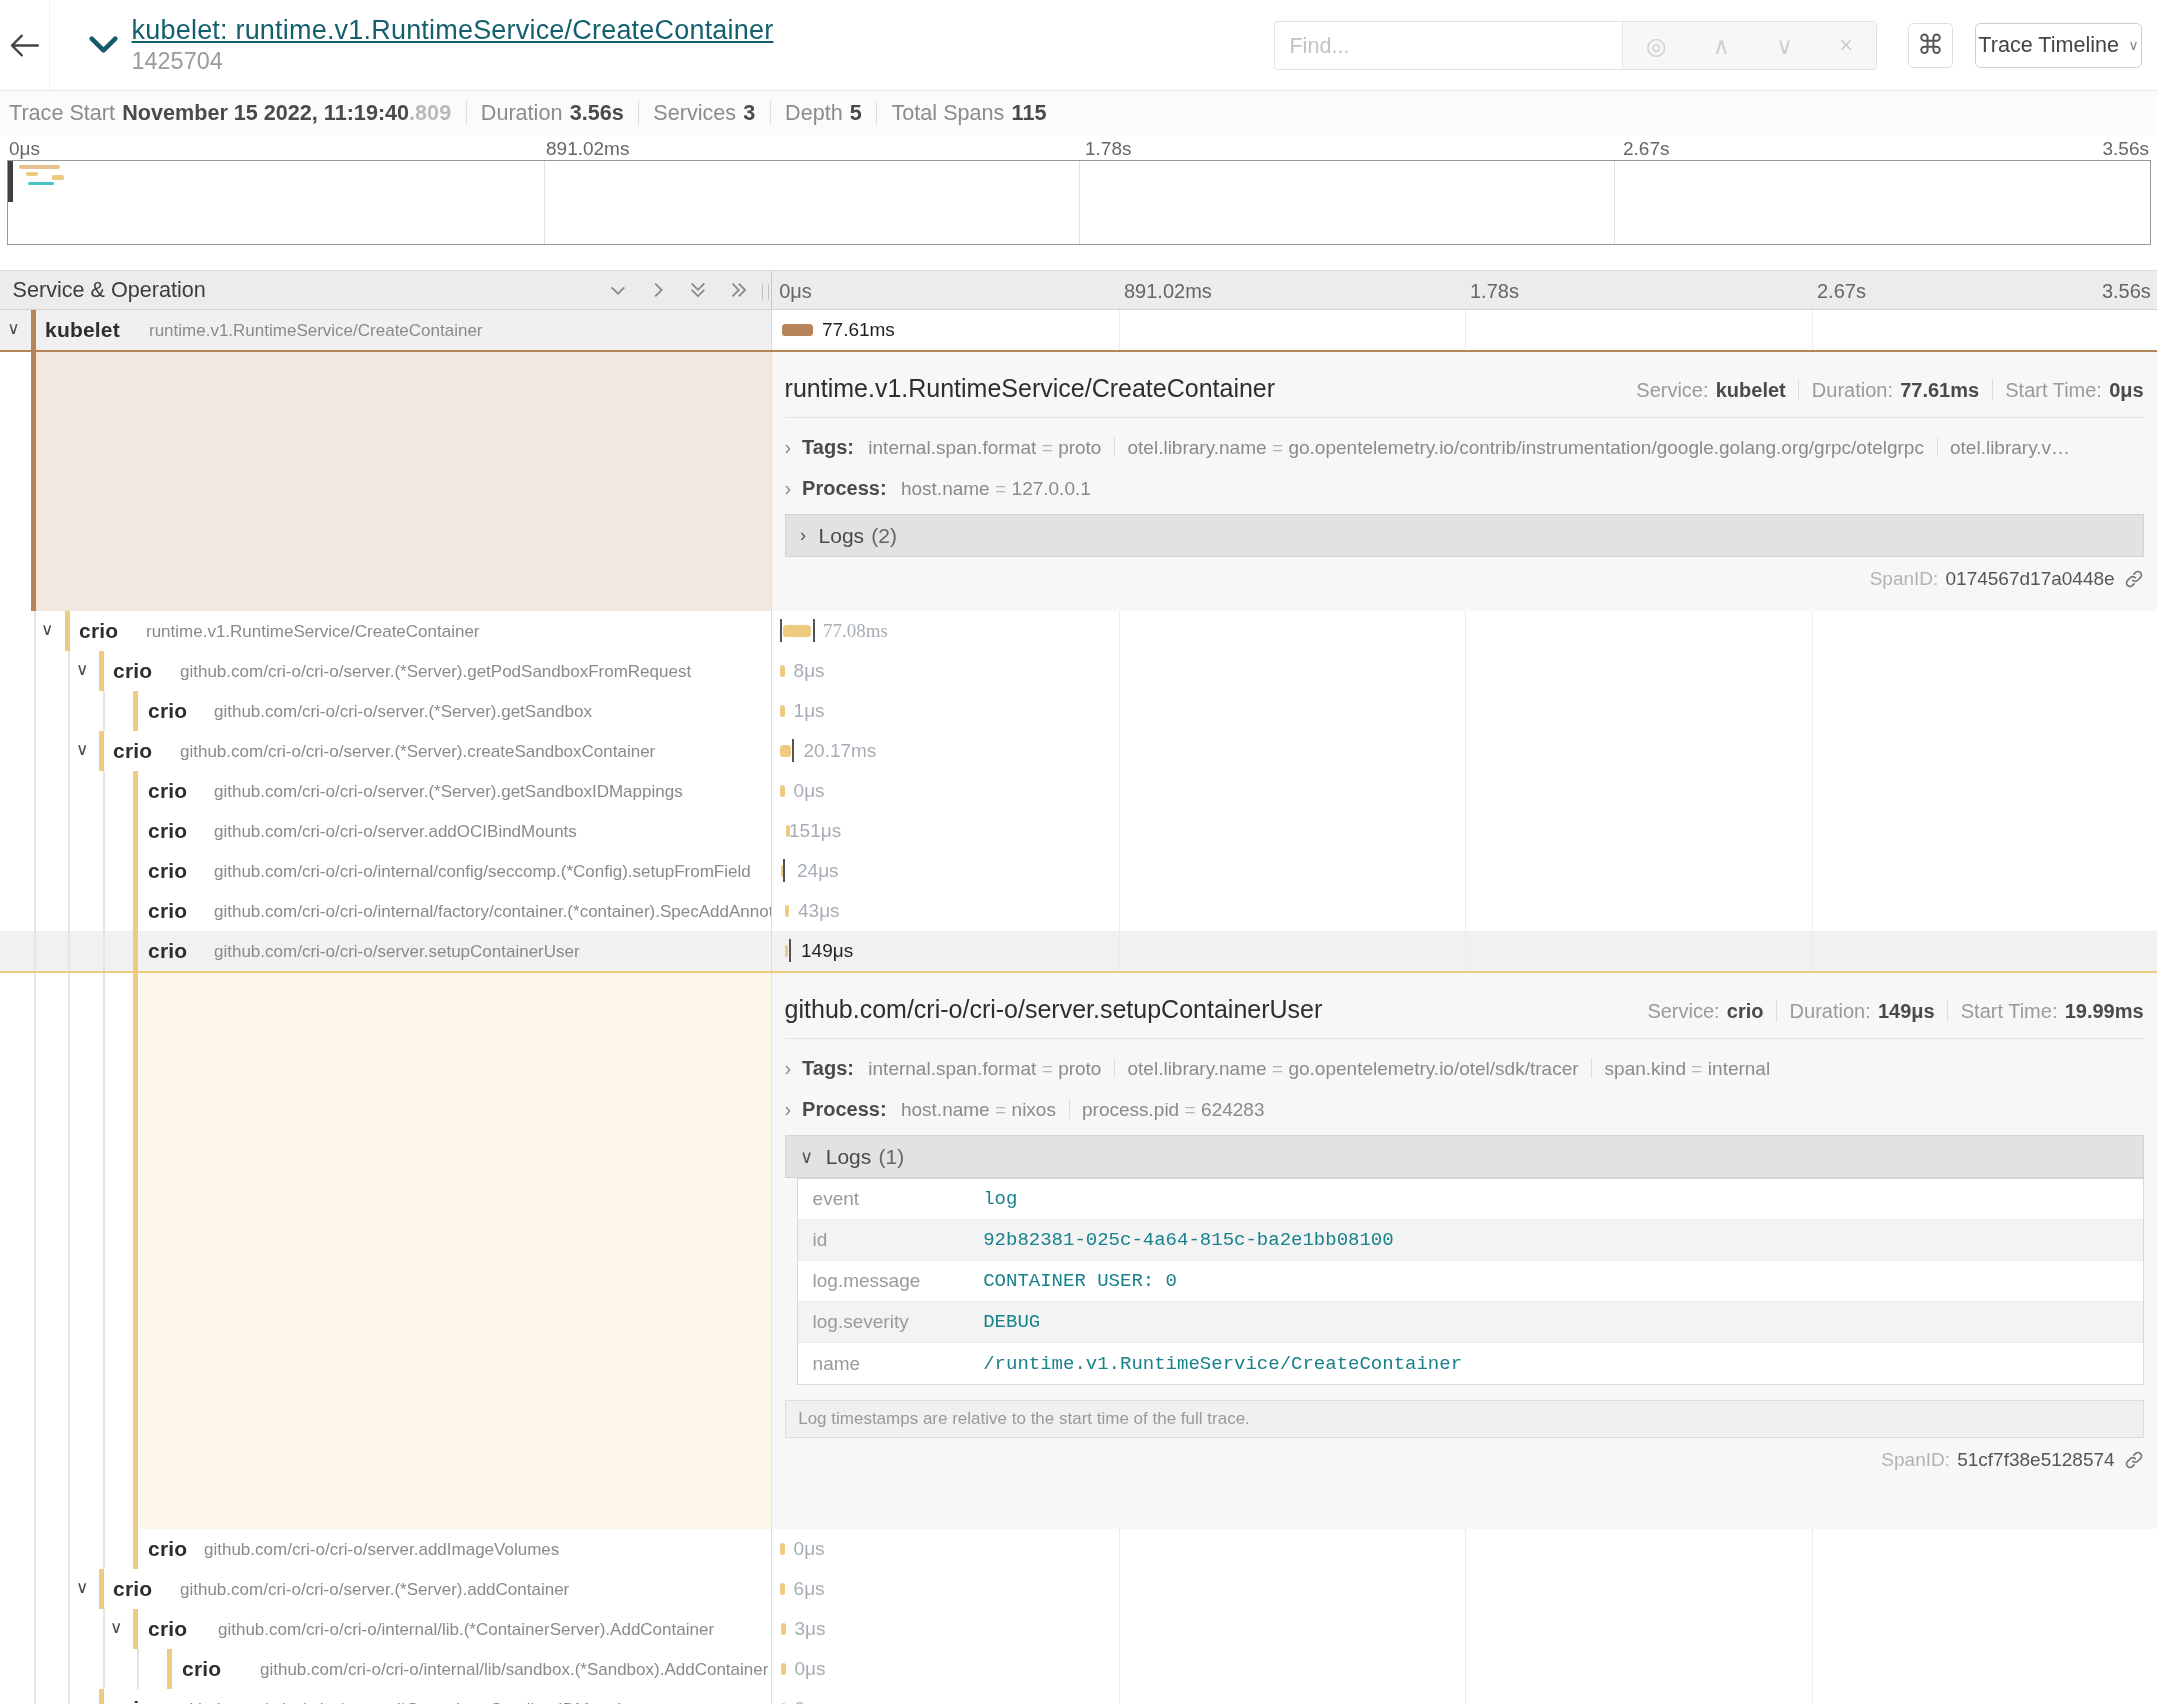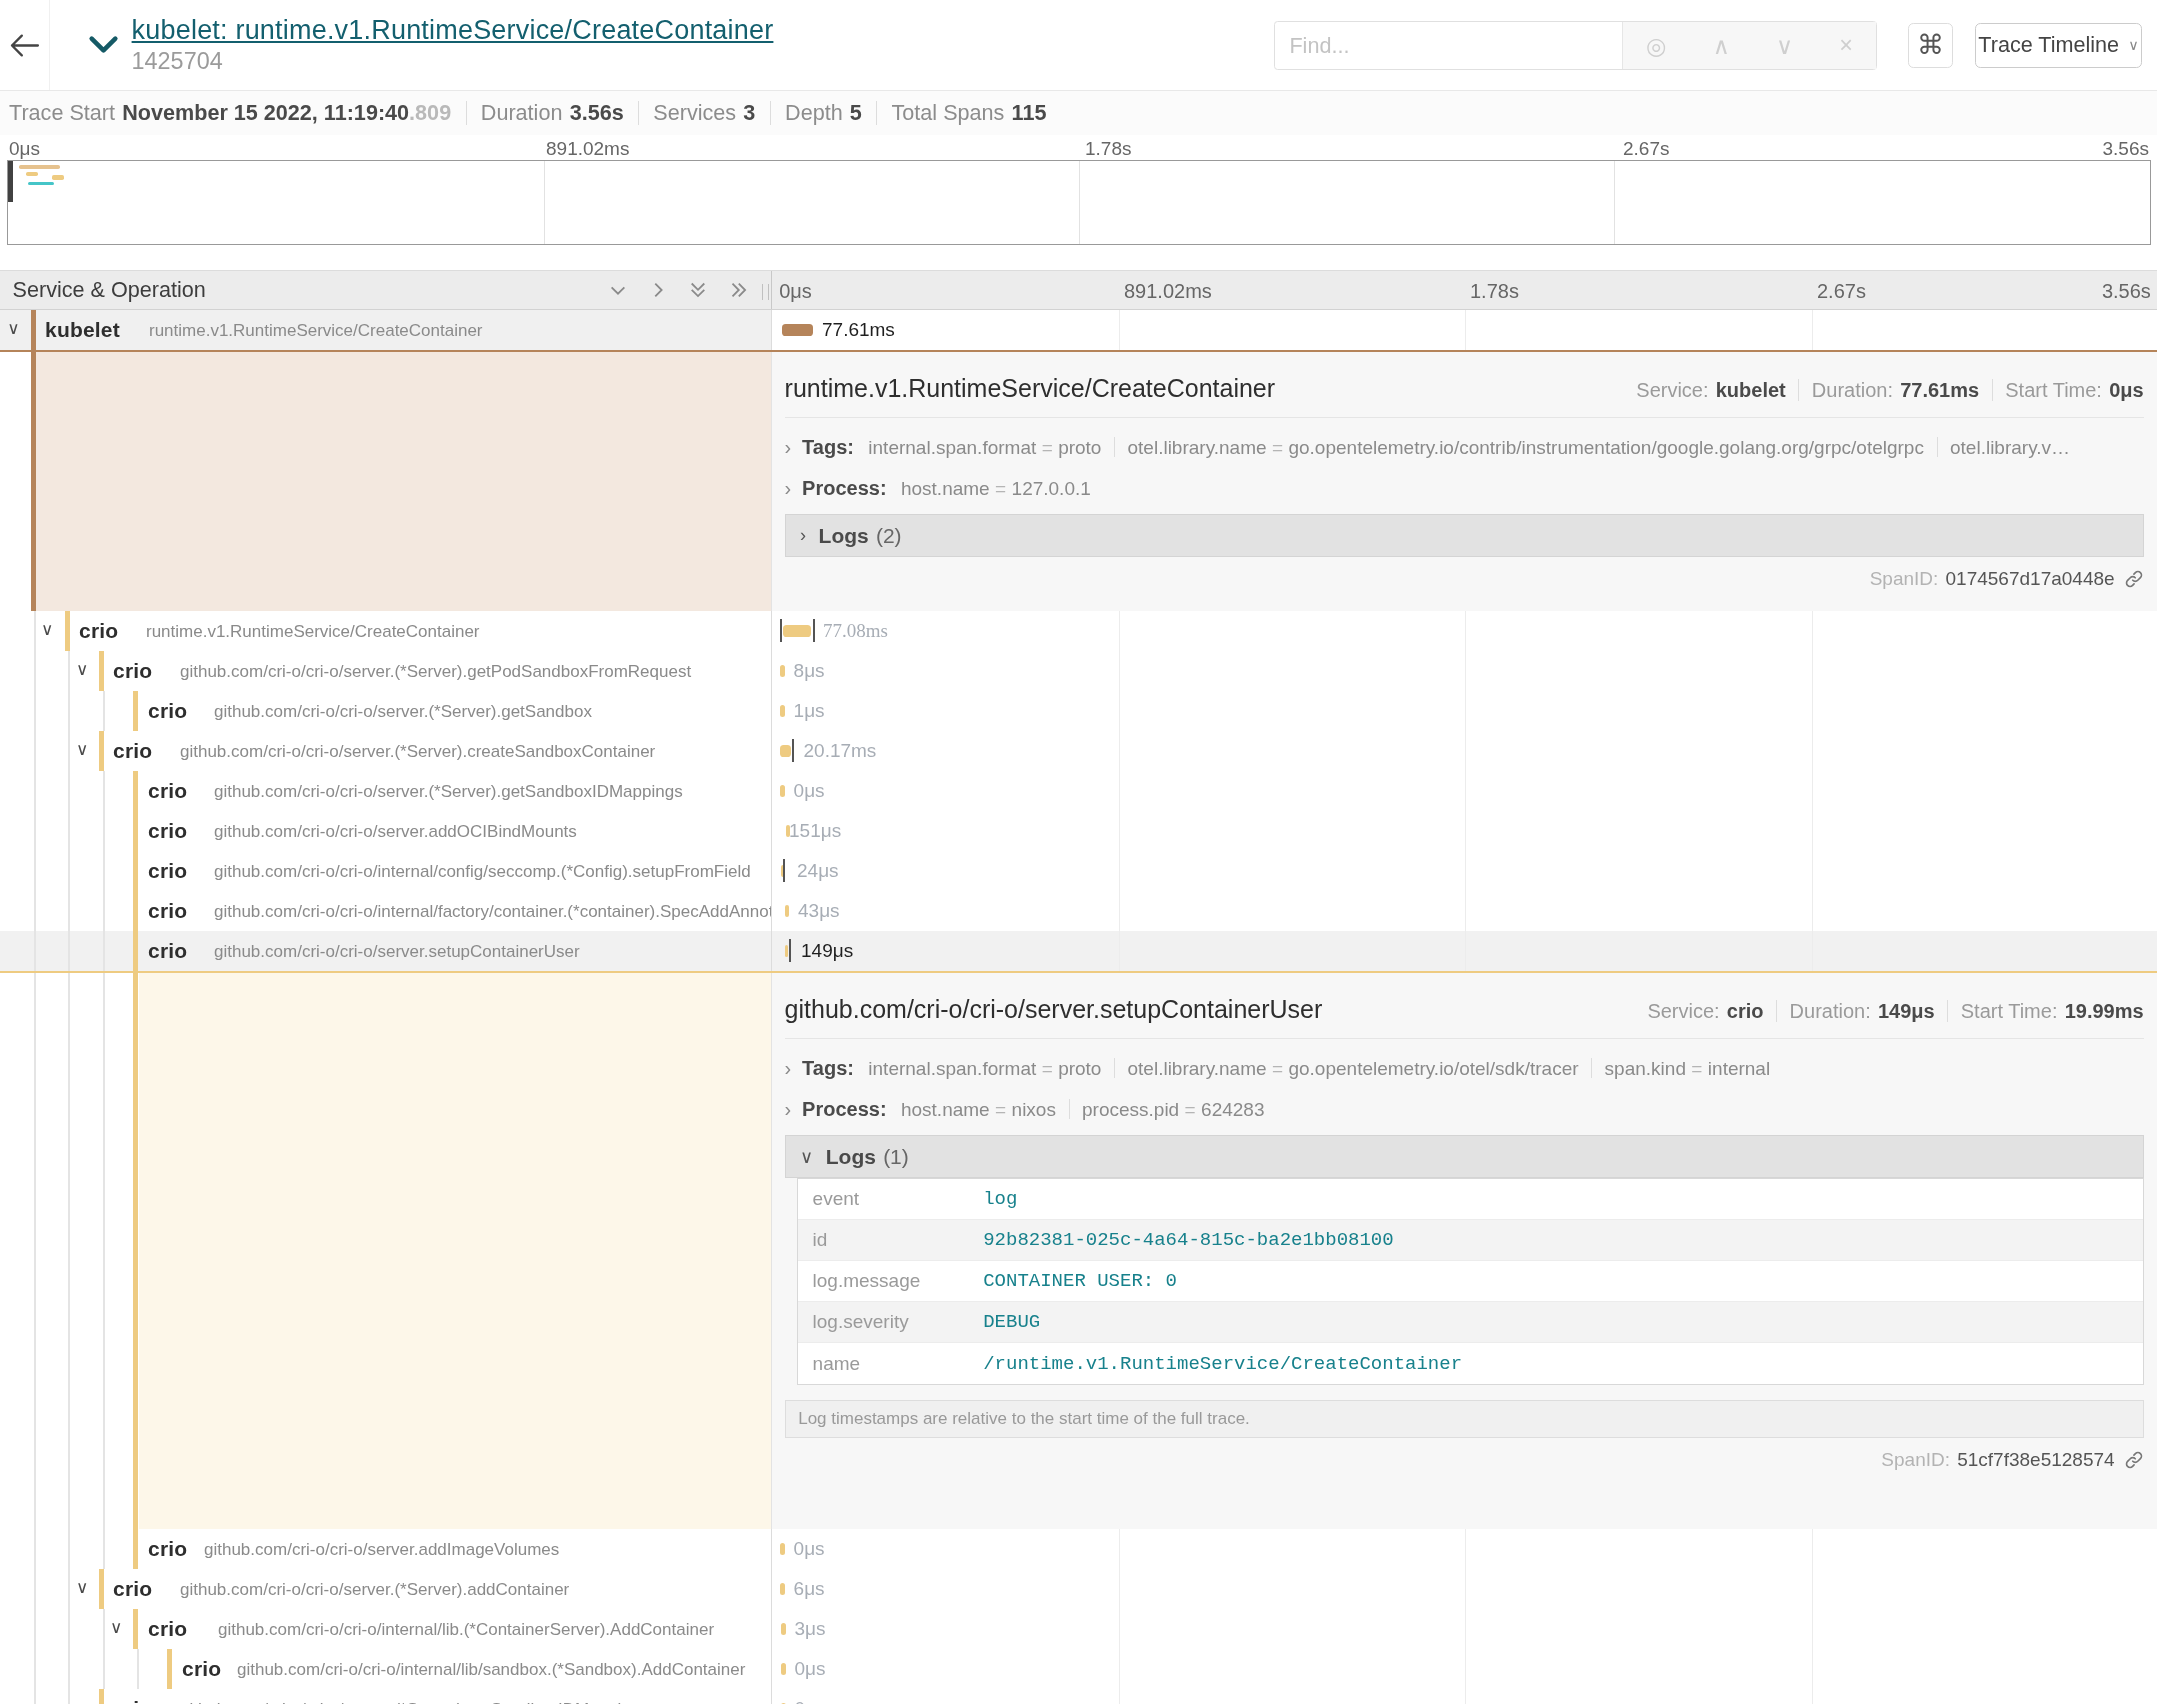--- a/index.html
+++ b/index.html
@@ -91,21 +91,21 @@
   .d-msep { width:0.9px; height:21.6px; background:#ddd; margin:0 12.6px; align-self:center; }
   .d-hr { border:none; border-top:0.9px solid #e5e5e5; margin-top:14.4px; }
   .kvrow { display:flex; align-items:baseline; margin-top:18px; font-size:19px; color:#8a8a8a; }
   .kvrow .chev { color:#888; font-size:20px; margin-right:10.8px; cursor:pointer; }
   .kvrow .lbl { font-size:20px; font-weight:bold; color:#4a4a4a; margin-right:14.4px; }
   .kvrow .eq { color:#b5b5b5; margin:0 5.4px; }
   .kvrow .ksep { width:0.9px; height:20px; background:#ddd; margin:0 12.6px; align-self:center; }
   .logs-bar { margin-top:14.4px; height:43px; background:#e2e2e2; border:0.9px solid #d4d4d4;
     display:flex; align-items:center; cursor:pointer; }
   .logs-bar .chev { color:#555; font-size:18px; margin:0 12.6px 0 14.4px; }
-  .logs-bar .lbl { font-size:21px; font-weight:bold; color:#4a4a4a; }
+  .logs-bar .lbl { font-size:21px; font-weight:normal; color:#4a4a4a; }
   .logs-bar .cnt { font-size:21px; color:#666; margin-left:7.2px; }
   .log-entry-hd { margin:16px 0 9px 5.4px; font-size:20px; color:#3f3f3f; font-weight:bold; cursor:pointer; }
   .log-entry-hd .chev { font-weight:normal; color:#666; margin-right:9px; font-size:17px; }
   .log-table { margin-left:12.6px; border:0.9px solid #d8d8d8; background:#fff; }
   .lt-row { display:flex; height:41px; align-items:center; border-bottom:0.9px solid #ececec; }
   .lt-row:last-child { border-bottom:none; }
   .lt-row:nth-child(even) { background:#f3f3f3; }
   .lt-key { width:185px; padding-left:14.4px; font-size:19px; color:#9a9a9a; }
   .lt-val { font-family:"Liberation Mono", monospace; font-size:19px; color:#17818c; }
   .log-note { margin:14.4px 0 0 0; border:0.9px solid #ddd; background:#f0f0f0; height:38px;
@@ -587,21 +587,21 @@
         </div>
       </div>
       <div class="row">
         <div class="row-left">
           <i class="guide" style="left: 34px;"></i>
           <i class="guide" style="left: 68px;"></i>
           <i class="guide" style="left: 103px;"></i>
           <i class="guide" style="left: 137px;"></i>
           <i class="sborder" style="left: 167px; background: rgb(238, 203, 129);"></i>
           <span class="svc" style="left: 182px;">crio</span>
-          <span class="op" style="left: 237px;">github.com/cri-o/cri-o/internal/lib/sandbox.(*Sandbox).AddContainer</span>
+          <span class="op" style="left: 260px;">github.com/cri-o/cri-o/internal/lib/sandbox.(*Sandbox).AddContainer</span>
         </div>
         <div class="row-right">
           <i class="tgrid" style="left: 347px;"></i>
           <i class="tgrid" style="left: 693px;"></i>
           <i class="tgrid" style="left: 1040px;"></i>
           <div class="bar" style="left: 9px; width: 4.5px; background: rgb(238, 203, 129);"></div>
           <span class="durlab" style="left: 22.5px;">0μs</span>
         </div>
       </div>
       <div class="row">

